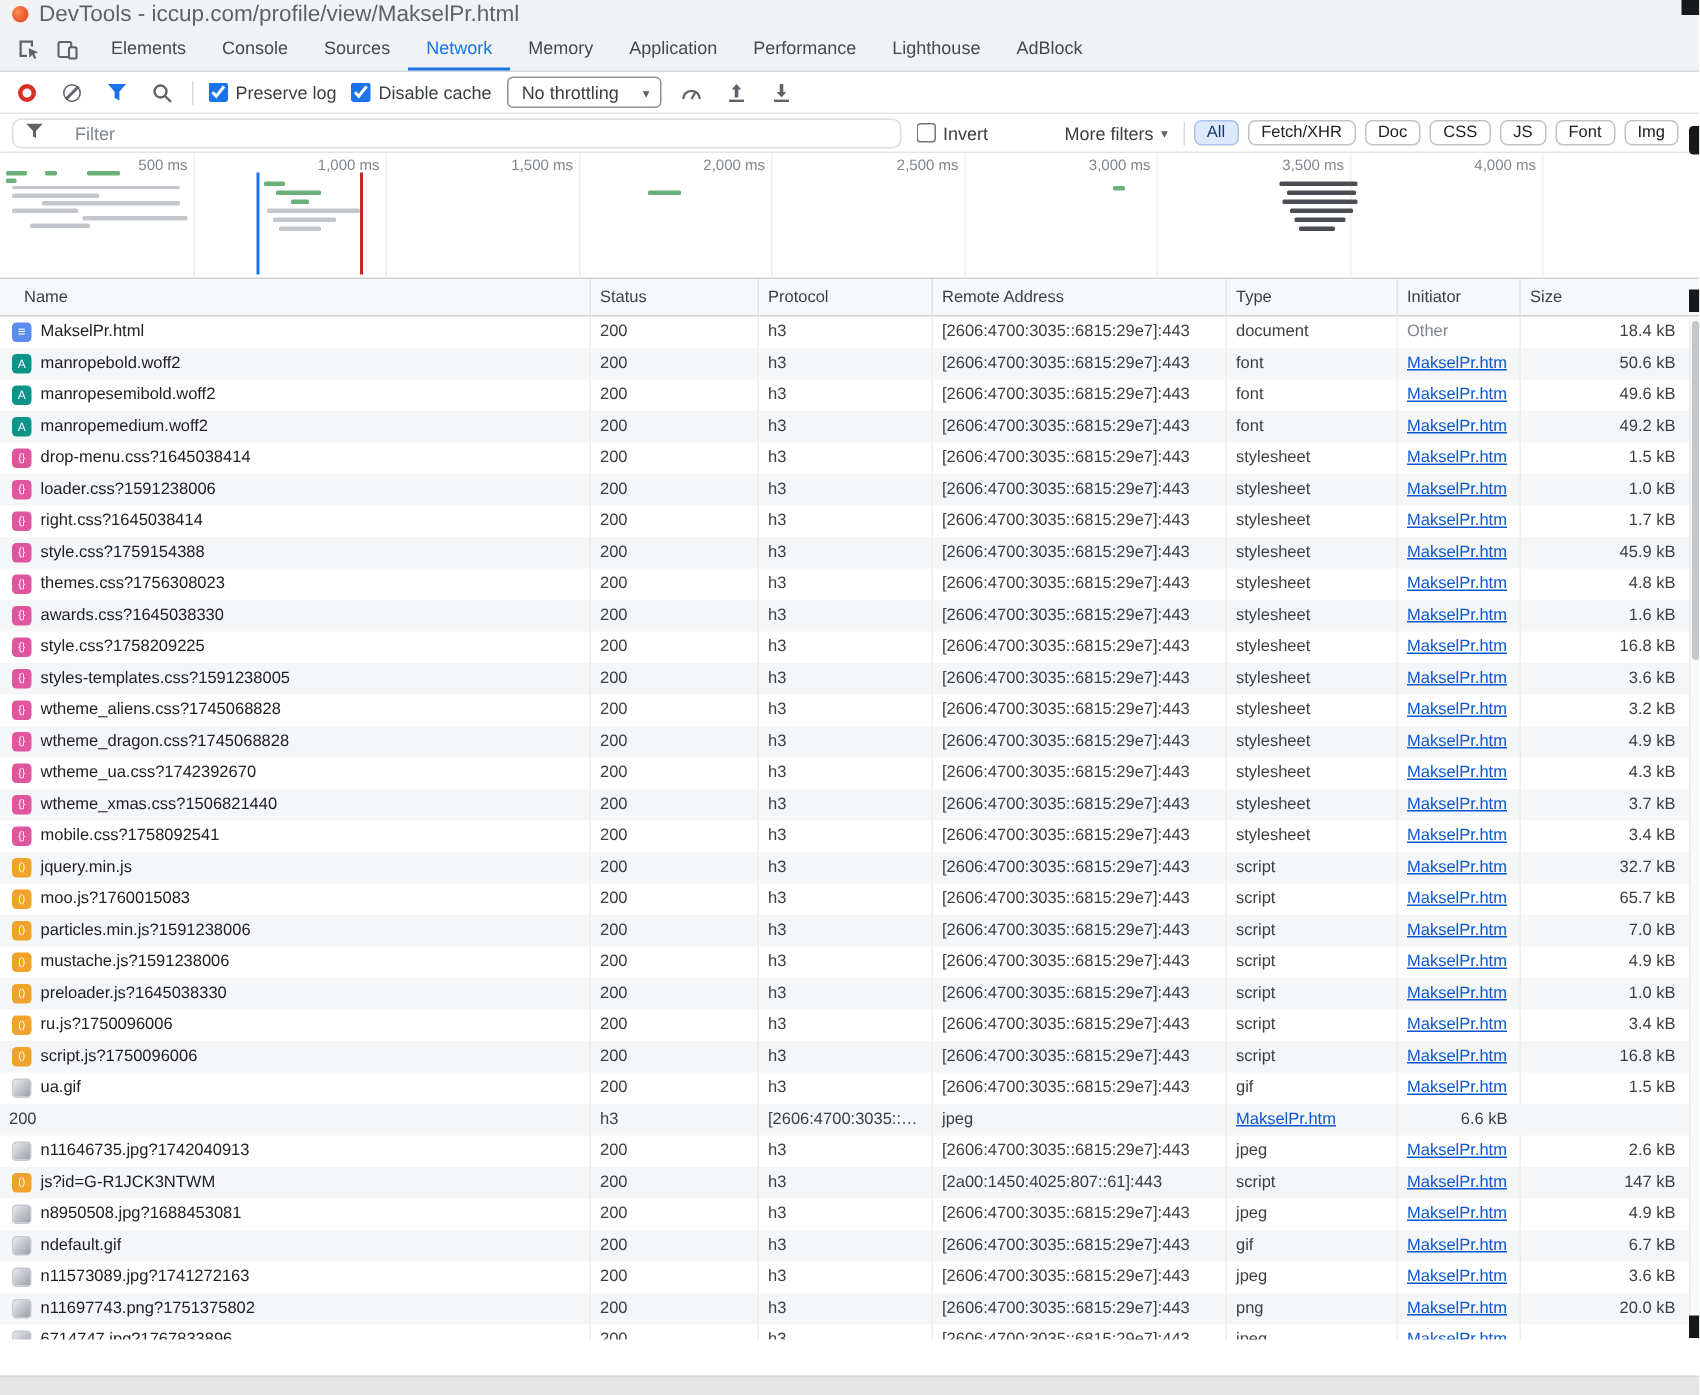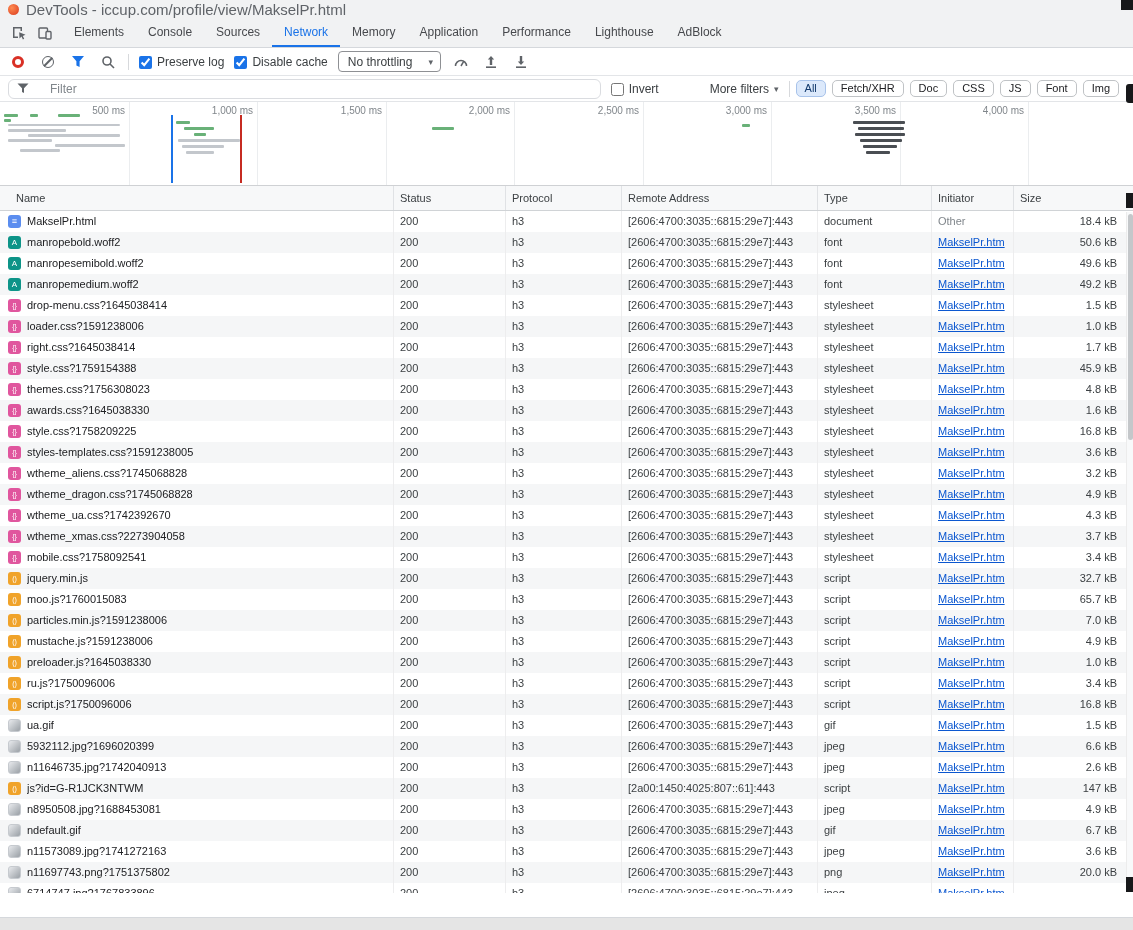--- a/index.html
+++ b/index.html
@@ -18,21 +18,21 @@
   .tab { display:flex; align-items:center; padding:0 12px; font-size:12px; color:#47494d; border-bottom:2px solid transparent; cursor:pointer; white-space:nowrap; }
   .tab.active { color:#1a73e8; border-bottom-color:#1a73e8; }
 
   
   .toolbar { height:28px; background:#fff; border-bottom:1px solid #e3e5e8; display:flex; align-items:center; gap:10px; padding:0 8px; }
   .icon-btn { display:inline-flex; align-items:center; justify-content:center; width:20px; height:20px; cursor:pointer; flex:0 0 auto; }
   .rec { width:12px; height:12px; border-radius:50%; border:3px solid #d93025; }
   .clr { width:12px; height:12px; border-radius:50%; border:1.5px solid #5f6368; position:relative; }
   .clr::after { content:""; position:absolute; left:-1.5px; top:4px; width:12px; height:1.5px; background:#5f6368; transform:rotate(-45deg); }
   .vdiv { width:1px; height:16px; background:#d7d9dc; flex:0 0 1px; }
-  .chk { display:inline-flex; align-items:flex-end; gap:5px; font-size:12px; color:#3c4043; cursor:pointer; white-space:nowrap; }
+  .chk { display:inline-flex; align-items:flex-start; gap:5px; font-size:12px; color:#3c4043; cursor:pointer; white-space:nowrap; }
   .chk input { width:13px; height:13px; accent-color:#1a73e8; margin:0; }
   .throttle { display:inline-flex; align-items:center; gap:16px; border:1px solid #8e9094; border-radius:4px; height:21px; padding:0 7px 0 9px; font-size:12px; color:#3c4043; cursor:pointer; white-space:nowrap; }
   .caret { font-size:9px; color:#5f6368; }
 
   
   .filterbar { height:26px; background:#fff; border-bottom:1px solid #e3e5e8; display:flex; align-items:center; gap:10px; padding:0 8px; position:relative; }
   .filter-box { display:flex; align-items:center; gap:21px; border:1px solid #dadce0; border-radius:6px; height:20px; padding:0 8px; flex:1 1 auto; max-width:648px; min-width:0; }
   .filter-box input { border:none; outline:none; flex:1; font-size:12px; font-family:"Liberation Sans", sans-serif; color:#202124; min-width:0; }
   .filter-box input::placeholder { color:#80868b; }
   .more-filters { display:inline-flex; align-items:center; gap:5px; font-size:12px; color:#3c4043; cursor:pointer; white-space:nowrap;padding-left:41px; }
@@ -487,21 +487,21 @@
       <div class="cell">stylesheet</div>
       <div class="cell c-init">
         <span class="link">MakselPr.htm</span>
       </div>
       <div class="cell c-size">4.3 kB</div>
     </div>
 
     <div class="grid nrow stripe">
       <div class="cell c-name">
         <span class="fi fi-css"></span>
-        <span class="ntext">wtheme_xmas.css?2273904058</span>
+        <span class="ntext">wtheme_xmas.css?1506821440</span>
       </div>
       <div class="cell">200</div>
       <div class="cell">h3</div>
       <div class="cell">[2606:4700:3035::6815:29e7]:443</div>
       <div class="cell">stylesheet</div>
       <div class="cell c-init">
         <span class="link">MakselPr.htm</span>
       </div>
       <div class="cell c-size">3.7 kB</div>
     </div>
@@ -635,24 +635,20 @@
       <div class="cell">h3</div>
       <div class="cell">[2606:4700:3035::6815:29e7]:443</div>
       <div class="cell">gif</div>
       <div class="cell c-init">
         <span class="link">MakselPr.htm</span>
       </div>
       <div class="cell c-size">1.5 kB</div>
     </div>
 
     <div class="grid nrow stripe">
-      <div class="cell c-name">
-        <span class="fi fi-img"></span>
-        <span class="ntext">5932112.jpg?1696020399</span>
-      </div>
       <div class="cell">200</div>
       <div class="cell">h3</div>
       <div class="cell">[2606:4700:3035::6815:29e7]:443</div>
       <div class="cell">jpeg</div>
       <div class="cell c-init">
         <span class="link">MakselPr.htm</span>
       </div>
       <div class="cell c-size">6.6 kB</div>
     </div>
 

